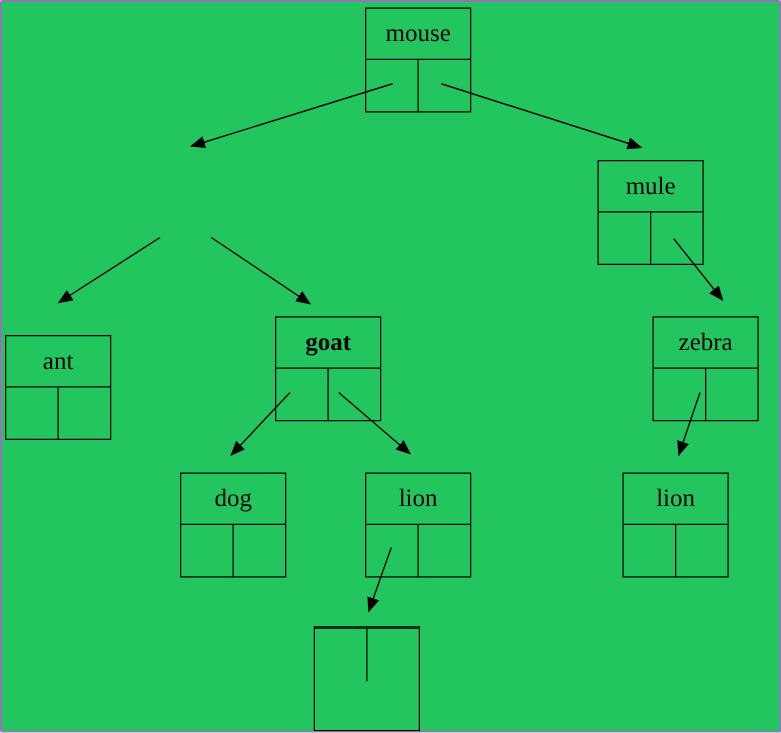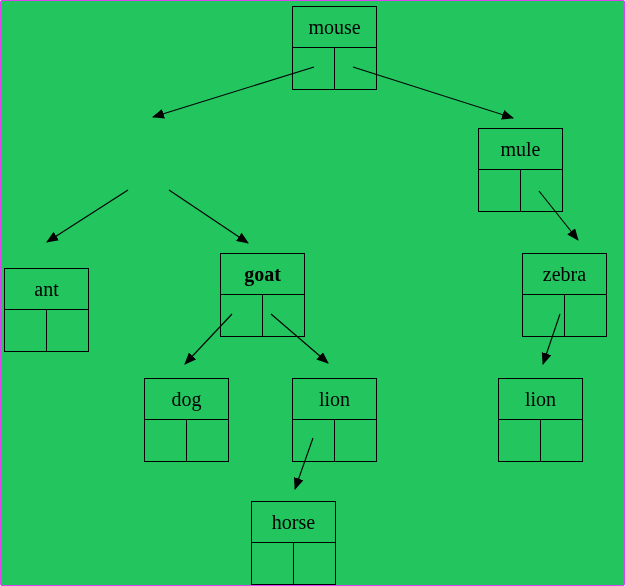--- a/index.html
+++ b/index.html
@@ -136,20 +136,19 @@
 
   <div class="node n-tiger">
     <div class="label">lion</div>
     <div class="pointers">
       <div class="ptr ptr-left"></div>
       <div class="ptr ptr-right"></div>
     </div>
   </div>
 
   <div class="node n-horse">
-    <div class="label">horse</div>
     <div class="pointers">
       <div class="ptr ptr-left"></div>
       <div class="ptr ptr-right"></div>
     </div>
   </div>
 
 </div>
 
 </body></html>

